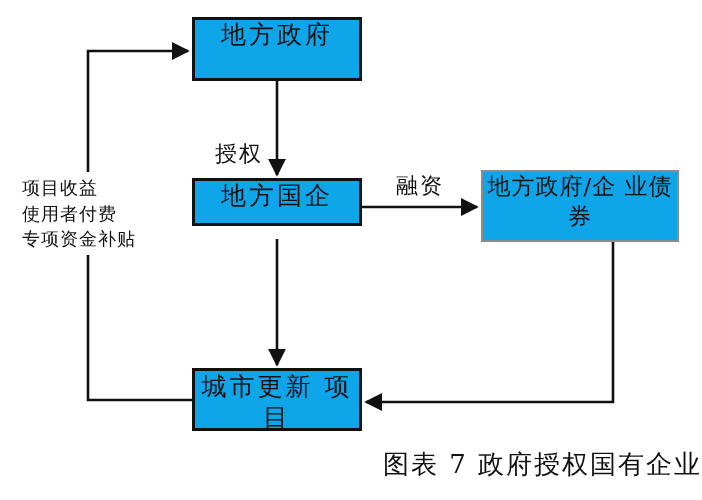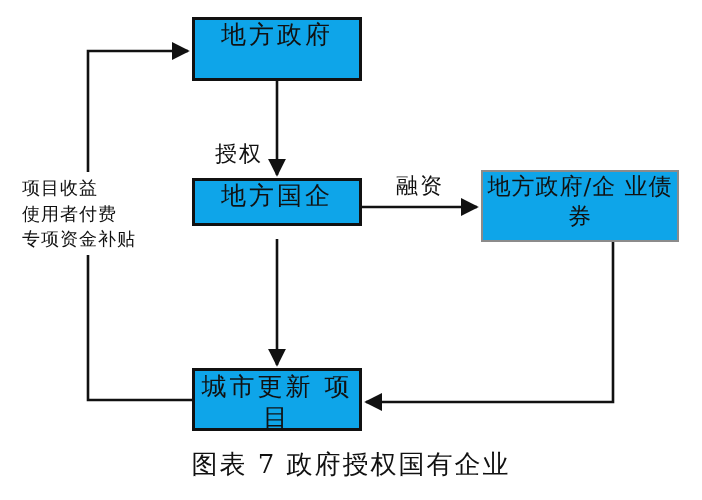--- a/index.html
+++ b/index.html
@@ -84,21 +84,21 @@
     font-size: 18px;
     line-height: 1.42;
     letter-spacing: 1px;
   }
 
   #caption {
     position: absolute;
     left: 0;
     top: 447px;
     width: 702px;
-    text-align: center;
+    text-align: right;
     font-size: 26px;
     letter-spacing: 2px;
     color: #111111;
     font-family: "DejaVu Serif", "Liberation Serif", serif;
   }
 </style>
 </head>
 <body>
 
 <div id="page">

